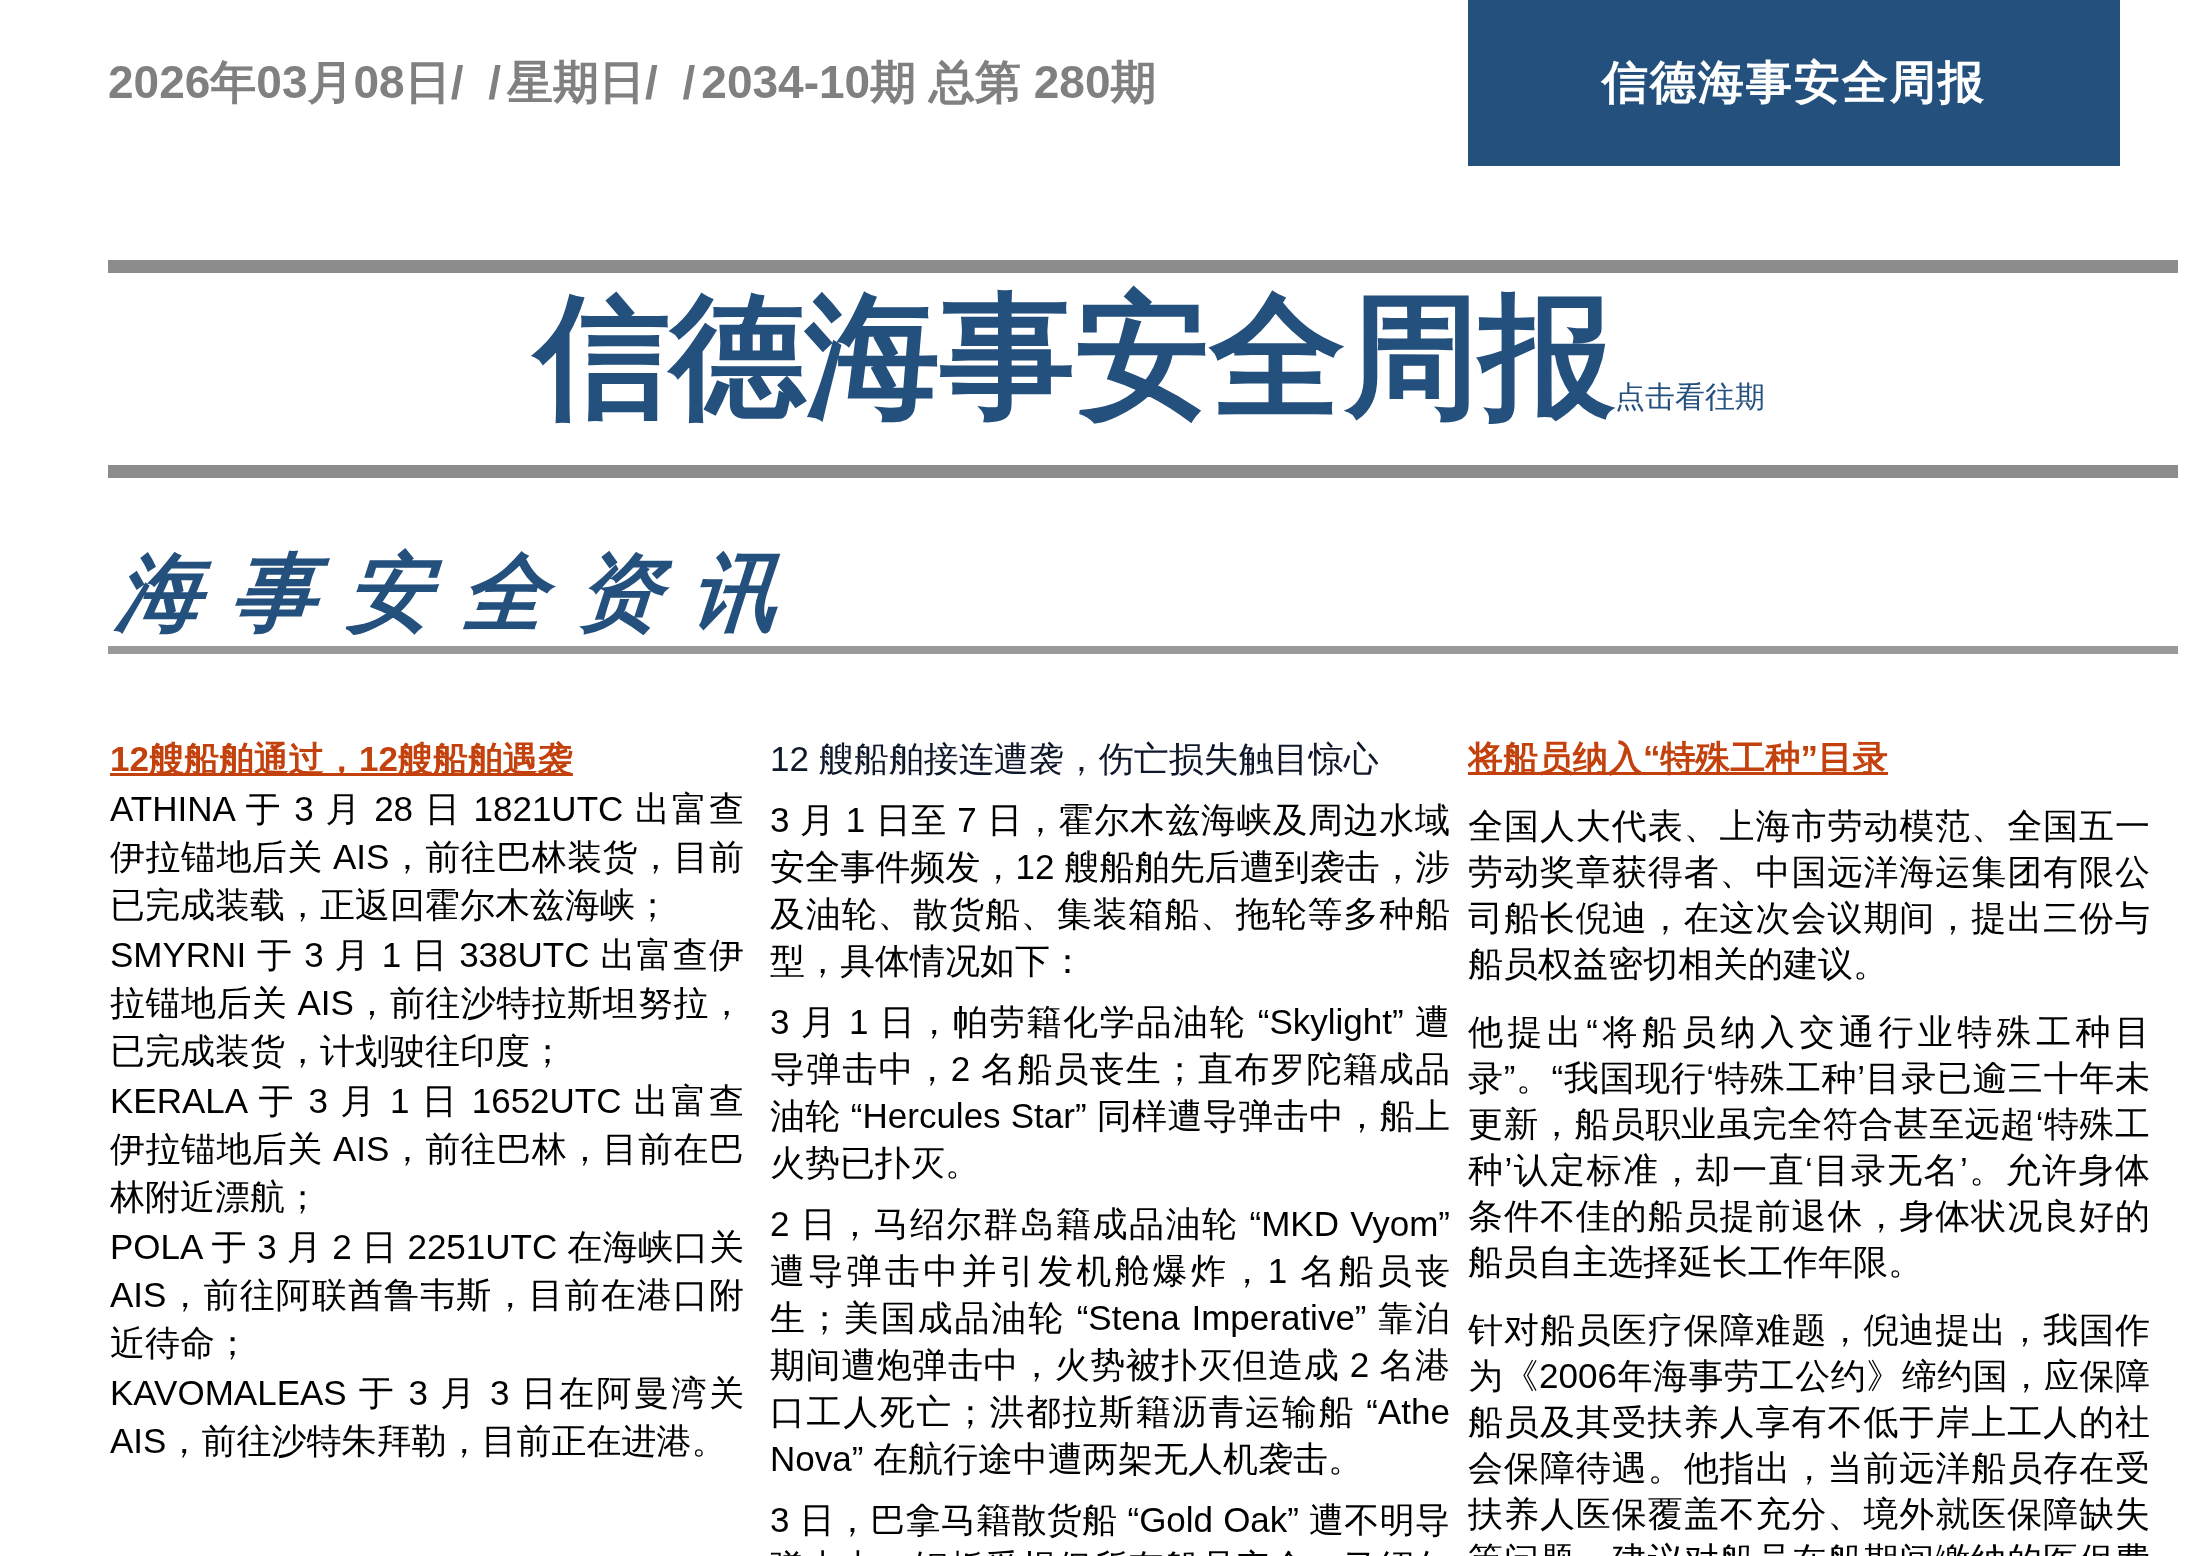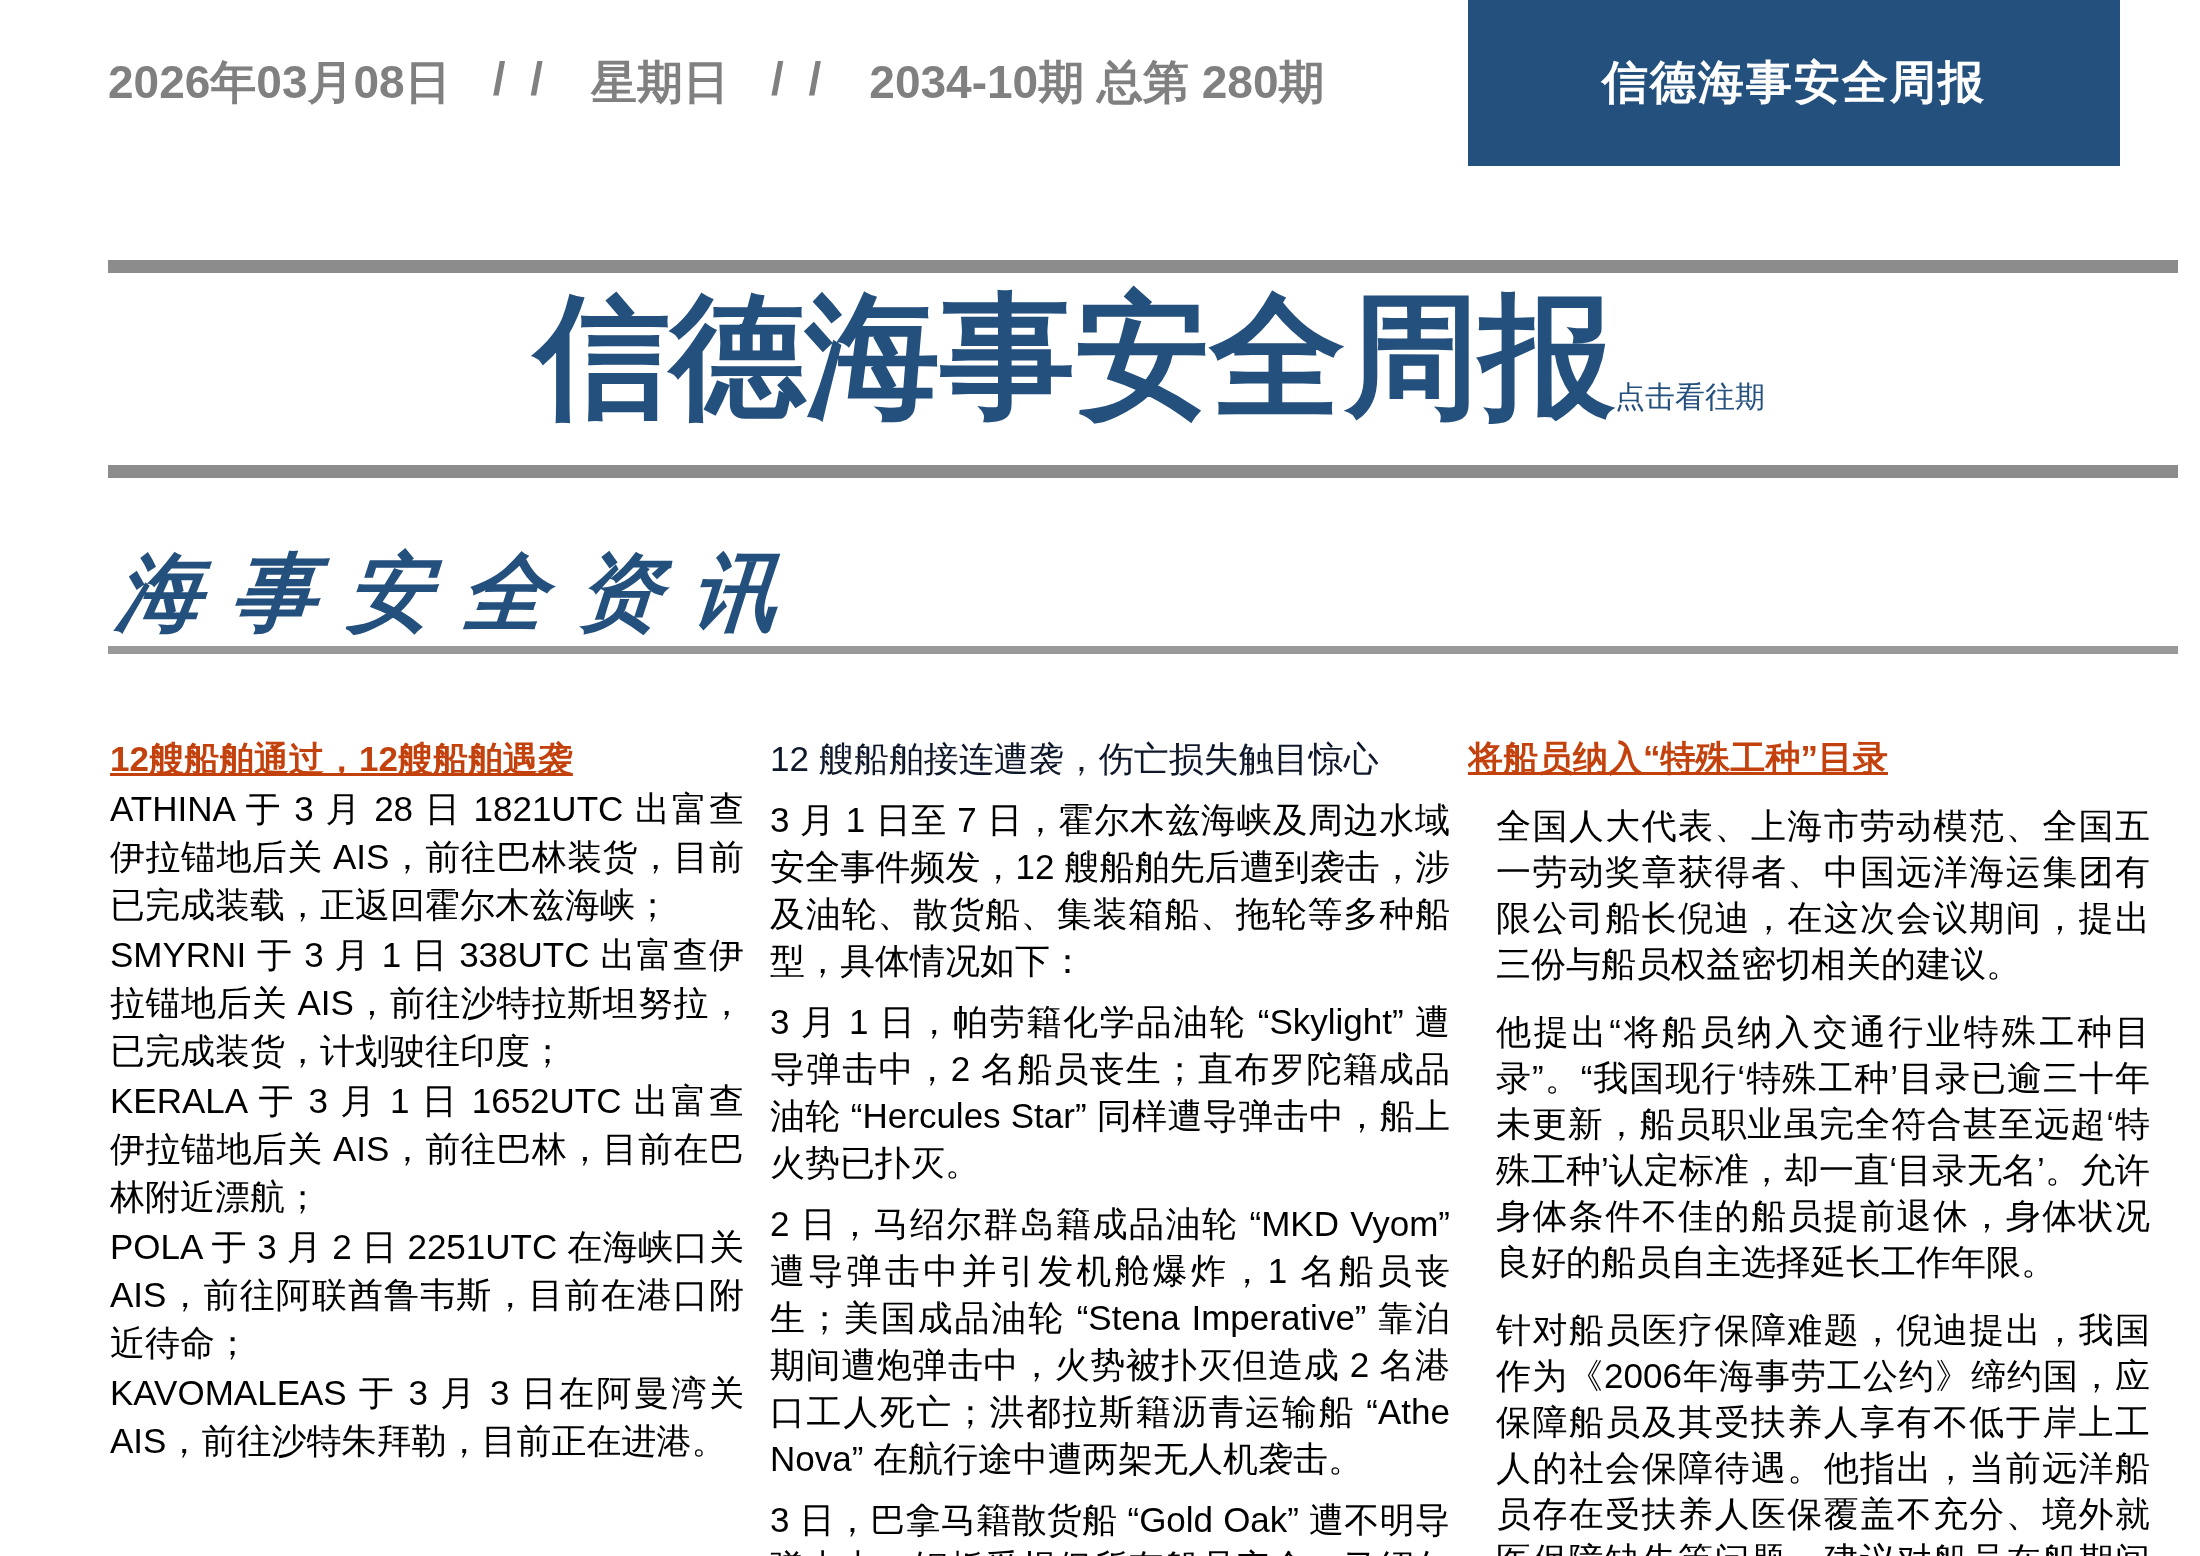--- a/index.html
+++ b/index.html
@@ -2,21 +2,21 @@
 <html><head>
 <meta charset="utf-8">
 <style>
   html,body{margin:0;padding:0;background:#ffffff;}
   .page{
     position:relative;width:2200px;height:1556px;overflow:hidden;background:#ffffff;
     font-family:"Liberation Sans", sans-serif;color:#000;
   }
   
   .header-row{
-    position:absolute;left:108px;top:52px;display:flex;align-items:flex-start;gap:42px;
+    position:absolute;left:108px;top:52px;display:flex;align-items:center;
     font-size:46px;font-weight:bold;color:#808080;white-space:nowrap;
   }
   .header-sep{letter-spacing:6px;}
   
   .masthead{
     position:absolute;left:1468px;top:0;width:652px;height:166px;background:#24507E;
     display:flex;align-items:center;justify-content:center;
   }
   .masthead .mast-title{color:#ffffff;font-weight:bold;font-size:46px;letter-spacing:2px;white-space:nowrap;}
   
@@ -41,21 +41,21 @@
     letter-spacing:30px;white-space:nowrap;transform:skewX(-4deg);
   }
   
   .col{position:absolute;top:735px;bottom:0;overflow:hidden;font-size:35px;line-height:48px;text-align:justify;}
   .col-left{left:110px;width:634px;}
   .col-mid{left:770px;width:680px;line-height:47px;}
   .col-right{left:1468px;width:682px;line-height:46px;}
   .para{margin:0;}
   .col-left .para+.para{margin-top:2px;}
   .col-mid .para+.para{margin-top:14px;}
-  .col-right .para+.para{margin-top:22px;margin-left:28px;}
+  .col-right .para+.para{margin-top:22px;}
   .para.link{
     color:#c2410c;font-weight:bold;text-decoration:underline;cursor:pointer;text-align:left;
   }
   .para.headline{font-weight:normal;color:#0f172a;}
 </style>
 </head>
 <body>
 
 <div class="page">
 

